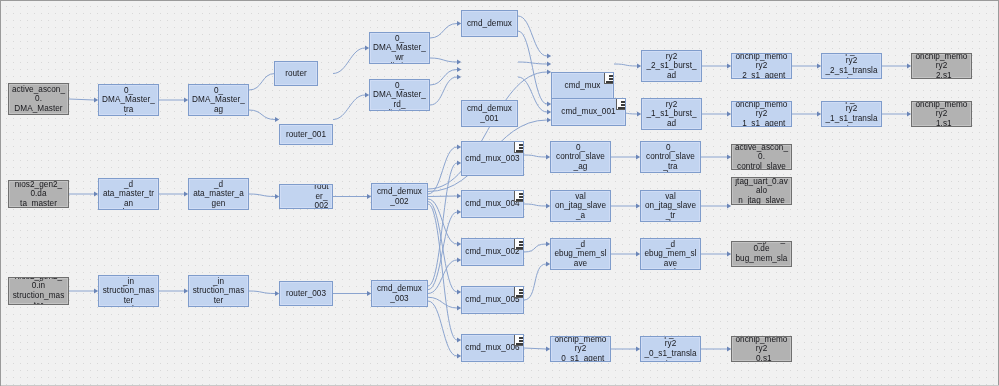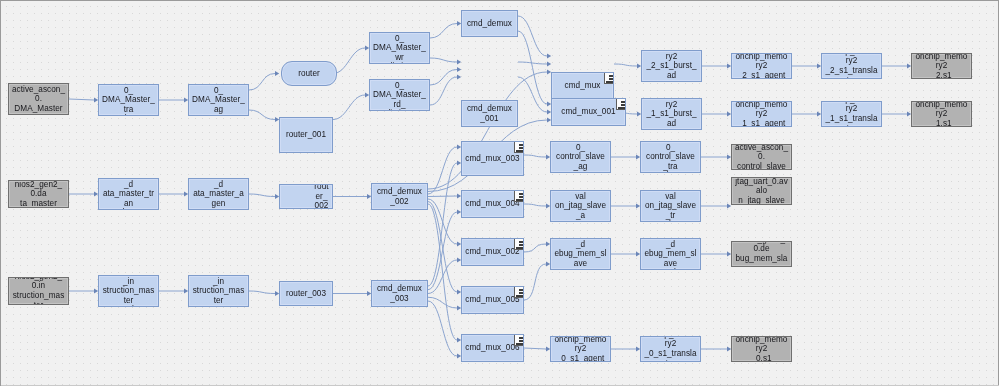--- a/index.html
+++ b/index.html
@@ -192,24 +192,24 @@
   <div id="nodes-layer">
       <div class="node gray" style="left: 8px; top: 83px; width: 61px; height: 32px;">
         <span class="lbl">active_ascon_0.<br>DMA_Master</span>
       </div>
       <div class="node blue" style="left: 98px; top: 84px; width: 61px; height: 32px;">
         <span class="lbl">active_ascon_0_<br>DMA_Master_tra<br>nslator</span>
       </div>
       <div class="node blue" style="left: 188px; top: 84px; width: 61px; height: 32px;">
         <span class="lbl">active_ascon_0_<br>DMA_Master_ag<br>ent</span>
       </div>
-      <div class="node blue" style="left: 281px; top: 61px; width: 56px; height: 25px; border-radius: 11px;">
+      <div class="node blue" style="left: 274px; top: 61px; width: 44px; height: 25px;">
         <span class="lbl">router</span>
       </div>
-      <div class="node blue" style="left: 279px; top: 117px; width: 54px; height: 36px;">
+      <div class="node blue" style="left: 279px; top: 124px; width: 54px; height: 21px;">
         <span class="lbl">router_001</span>
       </div>
       <div class="node blue" style="left: 369px; top: 32px; width: 61px; height: 32px;">
         <span class="lbl">active_ascon_0_<br>DMA_Master_wr<br>_limiter</span>
       </div>
       <div class="node blue" style="left: 369px; top: 79px; width: 61px; height: 32px;">
         <span class="lbl">active_ascon_0_<br>DMA_Master_rd_<br>limiter</span>
       </div>
       <div class="node blue" style="left: 461px; top: 10px; width: 57px; height: 27px;">
         <span class="lbl">cmd_demux</span>

